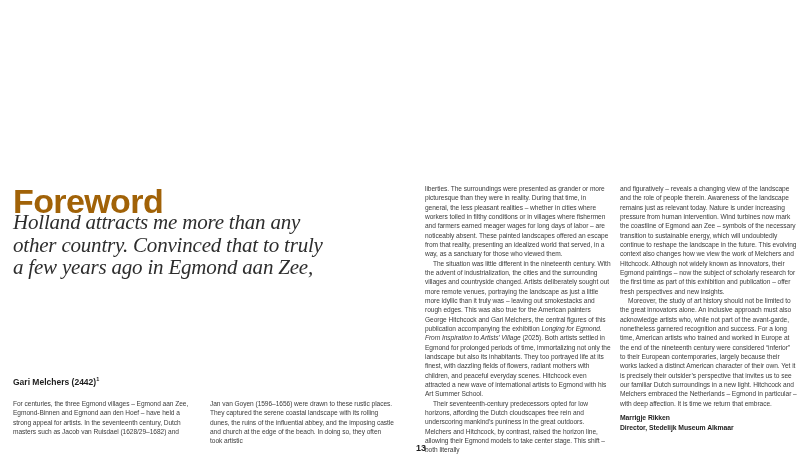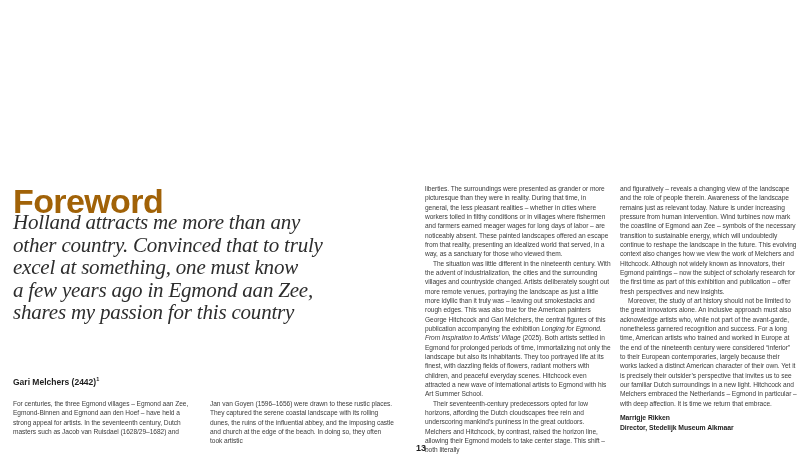--- a/index.html
+++ b/index.html
@@ -46,23 +46,21 @@
 </head>
 <body>
 
 <div class="spread">
 
   <h1 class="heading">Foreword</h1>
 
   <div class="pullquote">
     <div>Holland attracts me more than any</div>
     <div>other country. Convinced that to truly</div>
-    <div>excel at something, one must know</div>
     <div>a few years ago in Egmond aan Zee,</div>
-    <div>shares my passion for this country</div>
   </div>
 
   <div class="attribution"><span>Gari Melchers (2442)</span><sup>1</sup></div>
 
   <div class="bodycol" id="col1">
     <p>For centuries, the three Egmond villages – Egmond aan Zee, Egmond-Binnen and Egmond aan den Hoef – have held a strong appeal for artists. In the seventeenth century, Dutch masters such as Jacob van Ruisdael (1628/29–1682) and</p>
   </div>
 
   <div class="bodycol" id="col2">
     <p>Jan van Goyen (1596–1656) were drawn to these rustic places. They captured the serene coastal landscape with its rolling dunes, the ruins of the influential abbey, and the imposing castle and church at the edge of the beach. In doing so, they often took artistic</p>

